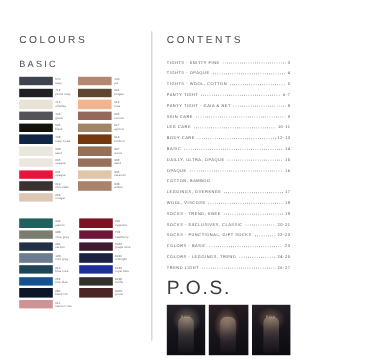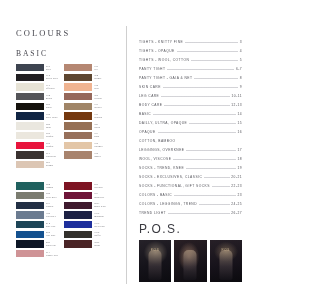--- a/index.html
+++ b/index.html
@@ -6,34 +6,34 @@
   body{
     width:250px;height:300px;overflow:hidden;
     background:#ffffff;
     font-family:"Liberation Sans", sans-serif;
     color:#2b2b2b;
   }
   .page{position:relative;width:250px;height:300px;box-sizing:border-box;display:flex;}
   .divider{position:absolute;left:126px;top:26px;bottom:16px;width:1px;background:#cfcfcf;}
 
   
-  .col-left{width:126px;box-sizing:border-box;padding:28px 6px 0 16px;font-family:Liberation Serif, serif;}
+  .col-left{width:126px;box-sizing:border-box;padding:28px 6px 0 16px;}
   .col-right{width:124px;box-sizing:border-box;padding:28px 8px 0 13px;}
 
   
   .h1{
     font-size:8.5px;letter-spacing:2.1px;color:#4a4a52;
     font-weight:400;text-transform:uppercase;margin:0 0 11px 0;white-space:nowrap;
   }
   .h2{
     font-size:7.6px;letter-spacing:1.9px;color:#4a4a52;
     font-weight:400;text-transform:uppercase;margin:0 0 6px 0;white-space:nowrap;
   }
   .h-pos{
-    font-size:12px;letter-spacing:1.4px;color:#3a3a40;font-weight:400;
+    font-size:16px;letter-spacing:1.4px;color:#3a3a40;font-weight:400;
     margin:7px 0 4px 0;
   }
 
   
   .swatch-grid{display:flex;gap:6px;}
   .swatch-col{display:flex;flex-direction:column;gap:2.3px;}
   .swatch-row{display:flex;align-items:flex-start;gap:2px;}
   .chip{width:28px;height:7.4px;flex:0 0 auto;}
   .chip-lbl{
     font-size:2.5px;line-height:3.1px;color:#6d6d72;letter-spacing:.08px;
@@ -362,20 +362,21 @@
                 <span>prune</span>
               </div>
             </div>
           </div>
       </div>
     </div>
   </div>
 
   <div class="col-right">
 
+    <div class="h1">Contents</div>
 
     <div class="toc" id="toc">
         <div class="toc-row">
           <span class="toc-lbl">Tights - knitty fine</span>
           <span class="toc-dots"></span>
           <span class="toc-pg">3</span>
         </div>
         <div class="toc-row">
           <span class="toc-lbl">Tights - opaque</span>
           <span class="toc-dots"></span>

